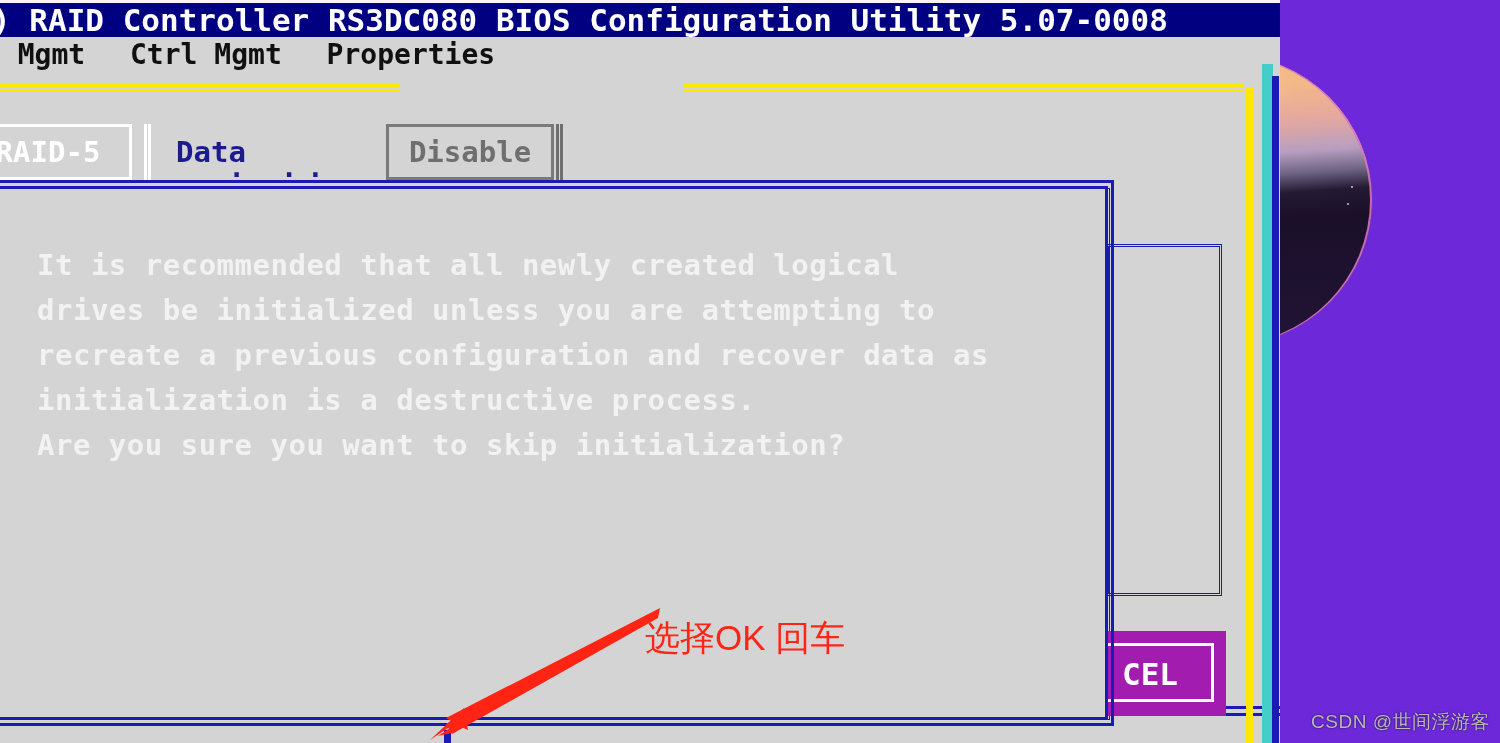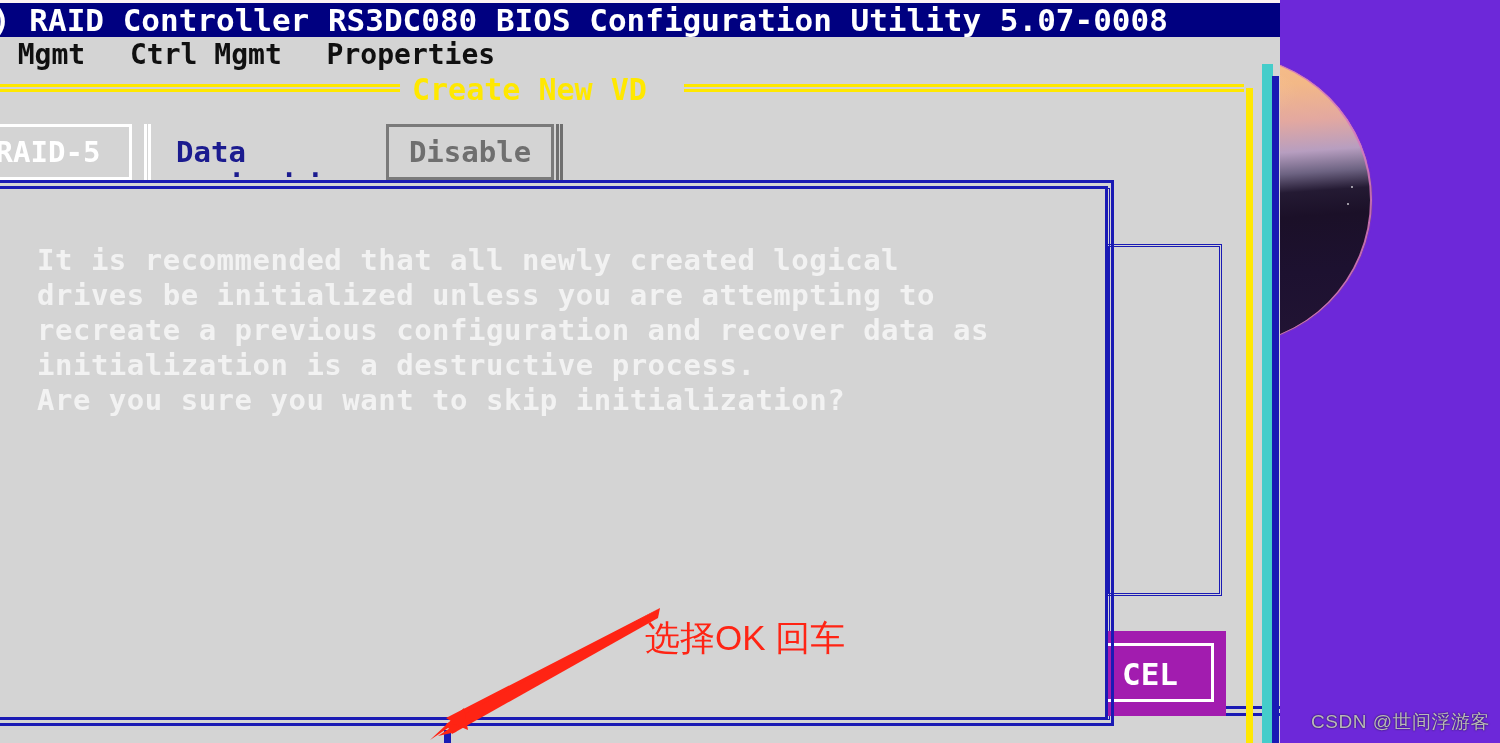--- a/index.html
+++ b/index.html
@@ -182,21 +182,21 @@
   #dialog {
     position:absolute; left:-6px; top:186px; width:1114px; height:534px;
     background:#d4d4d4;
     border:3px solid #1a1ab4;
     outline:3px solid #1a1ab4;
     outline-offset:3px;
   }
   #dialog-text {
     position:absolute; left:40px; top:54px;
     color:#f2f2f2;
-    font-size:29px; line-height:35px;
+    font-size:29px; line-height:45px;
     font-weight:bold;
     white-space:pre;
     letter-spacing:0.5px;
   }
   .btn-lbl { position:relative; z-index:2; }
 
   
   #annotation-text {
     position:absolute; left:648px; top:426px;
     color:#ff2414; font-size:35px;
@@ -230,21 +230,20 @@
 
     <div class="titlebar">) RAID Controller RS3DC080 BIOS Configuration Utility 5.07-0008</div>
 
     <div class="menubar">
       <span class="mi">D Mgmt</span>
       <span class="mi">Ctrl Mgmt</span>
       <span class="mi">Properties</span>
     </div>
 
     <div class="section-rule" id="rule-left"></div>
-    <div class="section-title">Create New VD</div>
     <div class="section-rule" id="rule-right"></div>
 
     <div class="field" id="field-raid">
       <span class="btn-lbl">RAID-5</span>
     </div>
     <div class="field-caret" id="caret-raid"></div>
 
     <div class="field" id="field-data">
       <span class="btn-lbl">Data</span>
       <span class="underbits">_  .  ..</span>

